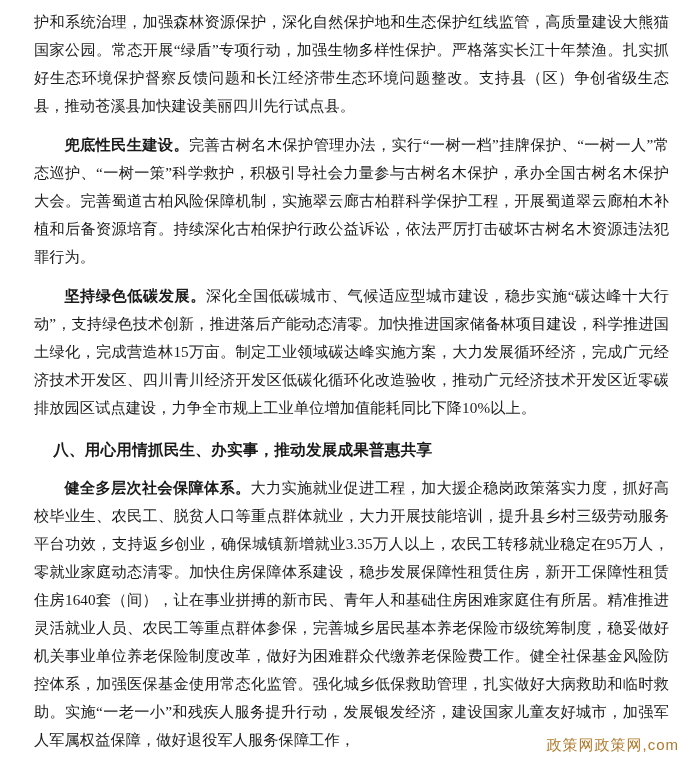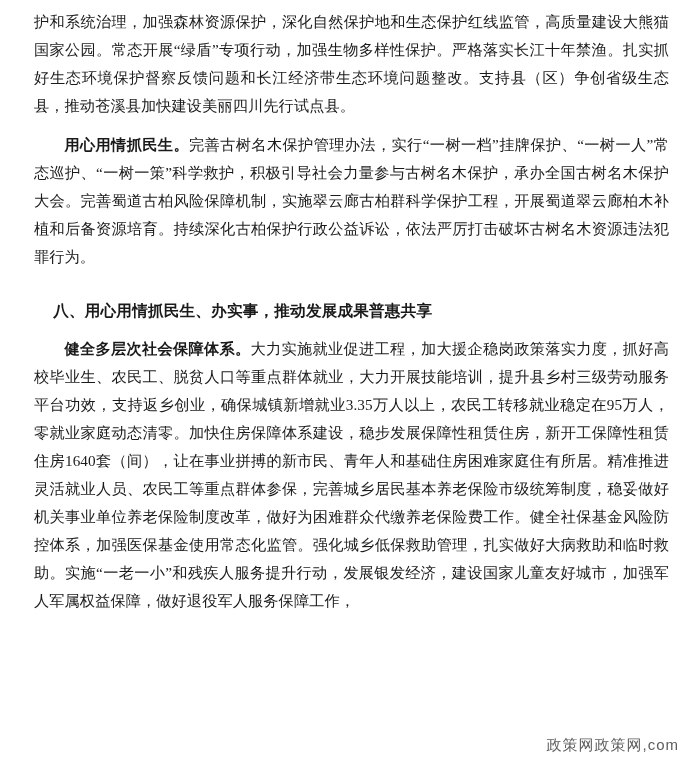--- a/index.html
+++ b/index.html
@@ -30,53 +30,56 @@
     text-justify: inter-ideograph;
     letter-spacing: 0.1px;
   }
   p.indent {
     text-indent: 2em;
   }
   .lead {
     font-weight: bold;
   }
   h2.section-heading {
-    margin: 26px 0 10px 0;
+    margin: 14px 0 10px 0;
     font-size: 15.6px;
     line-height: 28px;
     font-weight: bold;
     text-indent: 2em;
     letter-spacing: 0.2px;
   }
   .watermark {
     position: absolute;
     right: 12px;
     bottom: 4px;
     font-size: 15px;
-    color: #404040;
+    color: #a16207;
     font-family: "Liberation Sans", sans-serif;
     letter-spacing: 1px;
     opacity: 0.85;
     user-select: none;
     white-space: nowrap;
   }
 </style>
 </head>
 <body>
 
 <div class="page">
 
   <p class="body-para">
     <span>护和系统治理，加强森林资源保护，深化自然保护地和生态保护红线监管，高质量建设大熊猫国家公园。常态开展“绿盾”专项行动，加强生物多样性保护。严格落实长江十年禁渔。扎实抓好生态环境保护督察反馈问题和长江经济带生态环境问题整改。支持县（区）争创省级生态县，推动苍溪县加快建设美丽四川先行试点县。</span>
   </p>
 
   <p class="body-para indent">
-    <span class="lead">用心用情抓民生。</span><span>完善古树名木保护管理办法，实行“一树一档”挂牌保护、“一树一人”常态巡护、“一树一策”科学救护，积极引导社会力量参与古树名木保护，承办全国古树名木保护大会。完善蜀道古柏风险保障机制，实施翠云廊古柏群科学保护工程，开展蜀道翠云廊柏木补植和后备资源培育。持续深化古柏保护行政公益诉讼，依法严厉打击破坏古树名木资源违法犯罪行为。</span>
+    <span class="lead">兜底性民生建设。</span><span>完善古树名木保护管理办法，实行“一树一档”挂牌保护、“一树一人”常态巡护、“一树一策”科学救护，积极引导社会力量参与古树名木保护，承办全国古树名木保护大会。完善蜀道古柏风险保障机制，实施翠云廊古柏群科学保护工程，开展蜀道翠云廊柏木补植和后备资源培育。持续深化古柏保护行政公益诉讼，依法严厉打击破坏古树名木资源违法犯罪行为。</span>
   </p>
 
+  <p class="body-para indent">
+    <span class="lead">坚持绿色低碳发展。</span><span>深化全国低碳城市、气候适应型城市建设，稳步实施“碳达峰十大行动”，支持绿色技术创新，推进落后产能动态清零。加快推进国家储备林项目建设，科学推进国土绿化，完成营造林15万亩。制定工业领域碳达峰实施方案，大力发展循环经济，完成广元经济技术开发区、四川青川经济开发区低碳化循环化改造验收，推动广元经济技术开发区近零碳排放园区试点建设，力争全市规上工业单位增加值能耗同比下降10%以上。</span>
+  </p>
 
   <h2 class="section-heading">八、用心用情抓民生、办实事，推动发展成果普惠共享</h2>
 
 
   <p class="body-para indent">
     <span class="lead">健全多层次社会保障体系。</span><span>大力实施就业促进工程，加大援企稳岗政策落实力度，抓好高校毕业生、农民工、脱贫人口等重点群体就业，大力开展技能培训，提升县乡村三级劳动服务平台功效，支持返乡创业，确保城镇新增就业3.35万人以上，农民工转移就业稳定在95万人，零就业家庭动态清零。加快住房保障体系建设，稳步发展保障性租赁住房，新开工保障性租赁住房1640套（间），让在事业拼搏的新市民、青年人和基础住房困难家庭住有所居。精准推进灵活就业人员、农民工等重点群体参保，完善城乡居民基本养老保险市级统筹制度，稳妥做好机关事业单位养老保险制度改革，做好为困难群众代缴养老保险费工作。健全社保基金风险防控体系，加强医保基金使用常态化监管。强化城乡低保救助管理，扎实做好大病救助和临时救助。实施“一老一小”和残疾人服务提升行动，发展银发经济，建设国家儿童友好城市，加强军人军属权益保障，做好退役军人服务保障工作，</span>
   </p>
 
   <div class="watermark">政策网政策网,com</div>
 </div>

